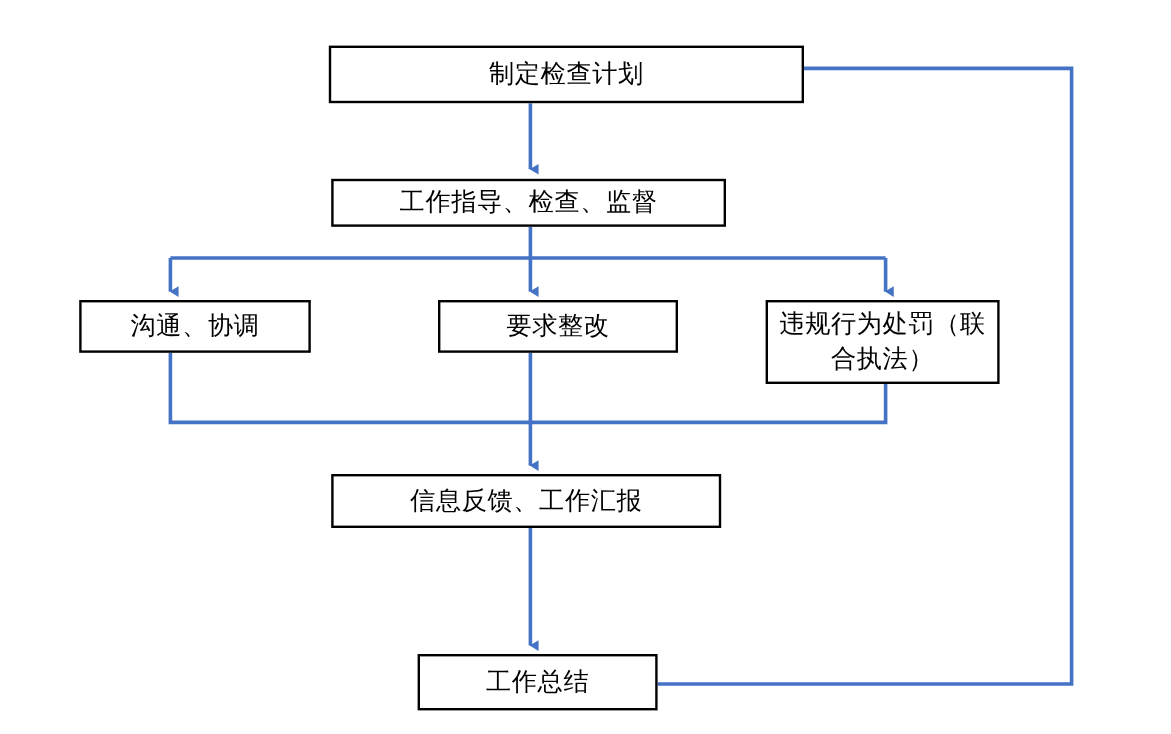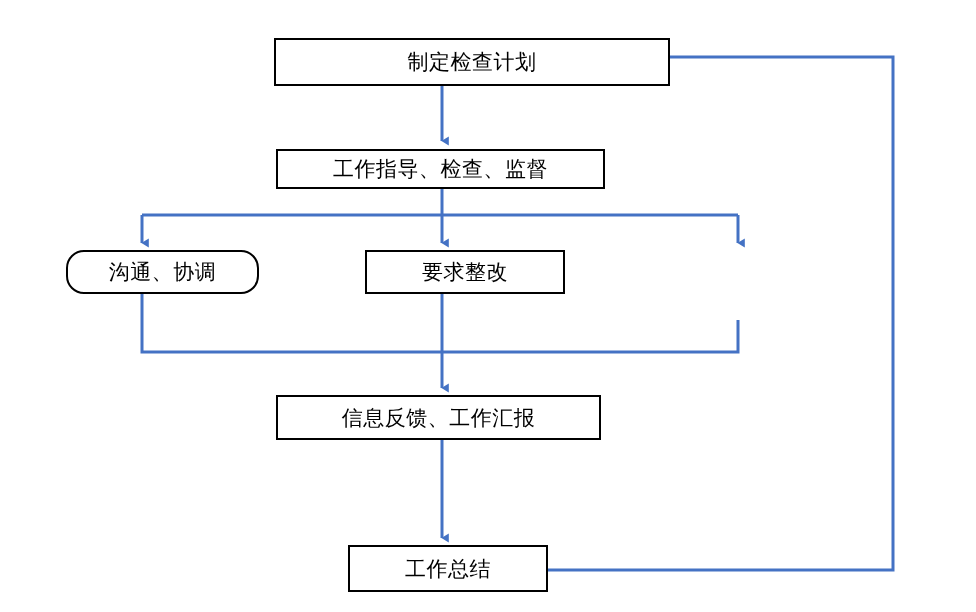--- a/index.html
+++ b/index.html
@@ -107,28 +107,32 @@
   </svg>
 
   <div class="node" style="left:242px; top:38px; width:396px; height:48px;margin-left:32px;">
     <span class="label">制定检查计划</span>
   </div>
 
   <div class="node" style="left:276px; top:149px; width:329px; height:40px;">
     <span class="label">工作指导、检查、监督</span>
   </div>
 
-  <div class="node" style="left:66px; top:250px; width:193px; height:44px;border-radius:18px;">
+  <div class="node" style="left:66px; top:250px; width:193px; height:44px;">
     <span class="label">沟通、协调</span>
   </div>
 
   <div class="node" style="left:365px; top:250px; width:200px; height:44px;text-align:right;">
     <span class="label">要求整改</span>
   </div>
 
+  <div class="node node-multiline" style="left:638px; top:250px; width:195px; height:70px;">
+    <span class="label">违规行为处罚（联
+合执法）</span>
+  </div>
 
   <div class="node" style="left:276px; top:395px; width:325px; height:45px;">
     <span class="label">信息反馈、工作汇报</span>
   </div>
 
   <div class="node" style="left:348px; top:545px; width:200px; height:47px;">
     <span class="label">工作总结</span>
   </div>
 
 </div>

